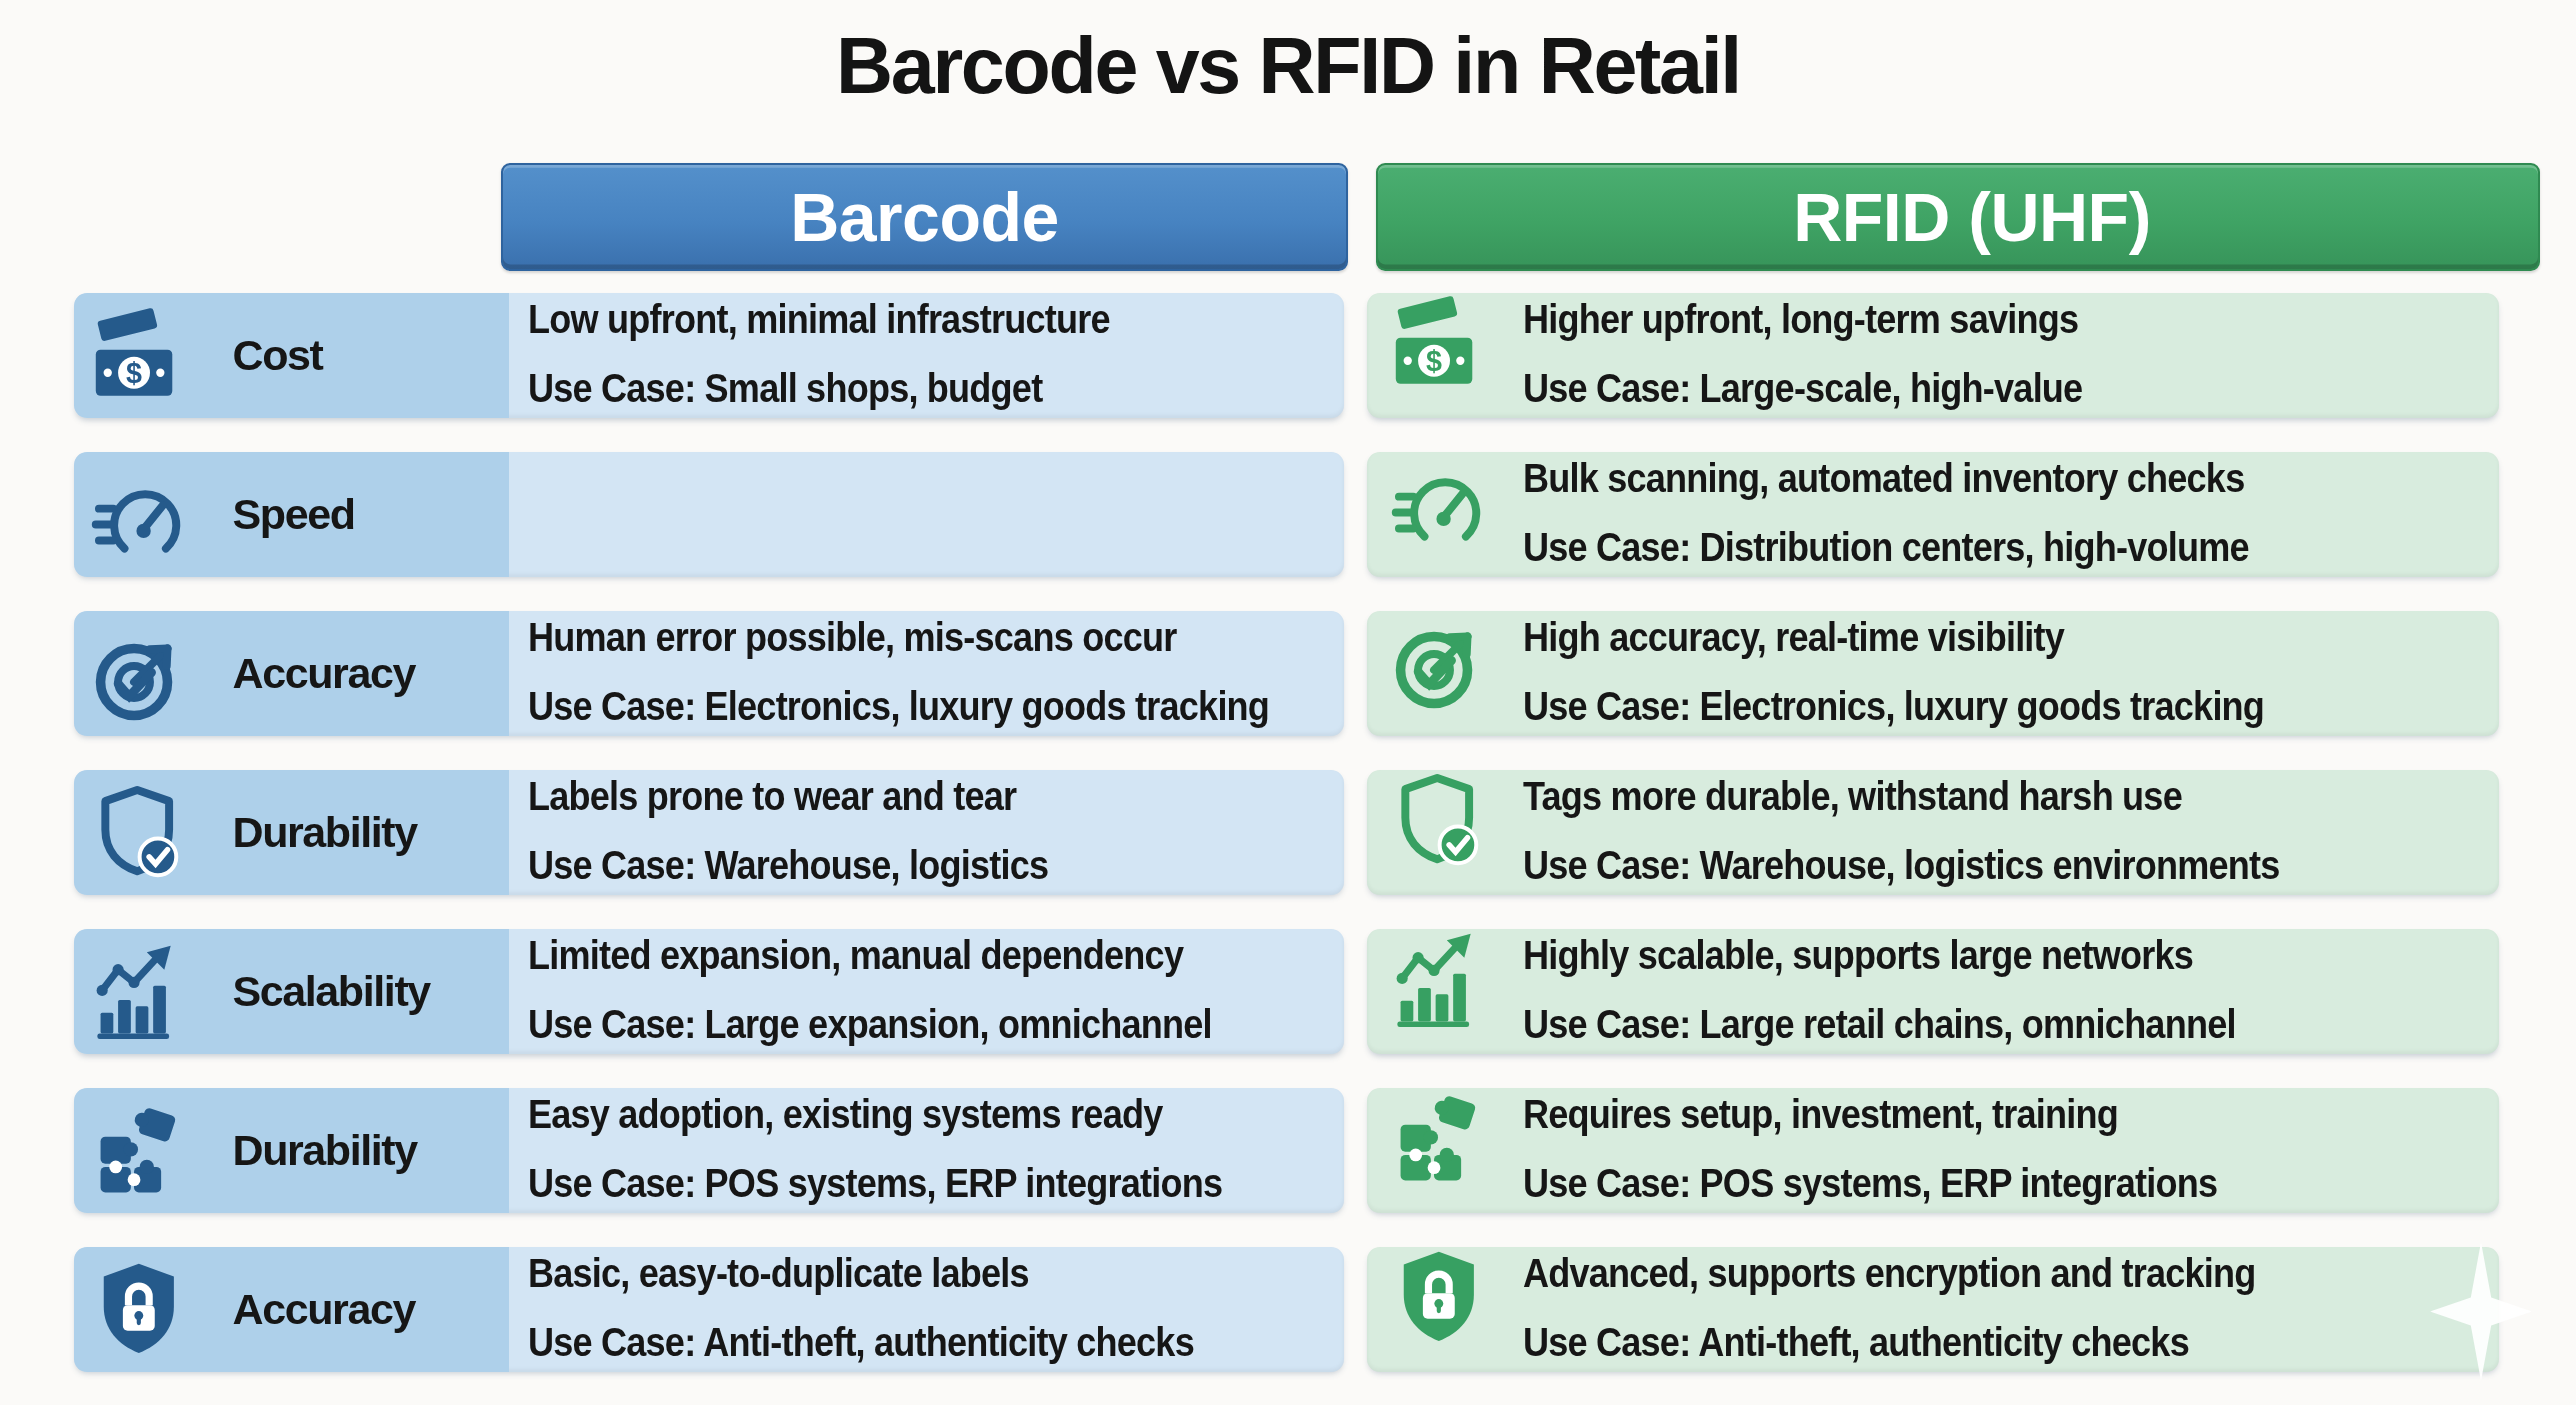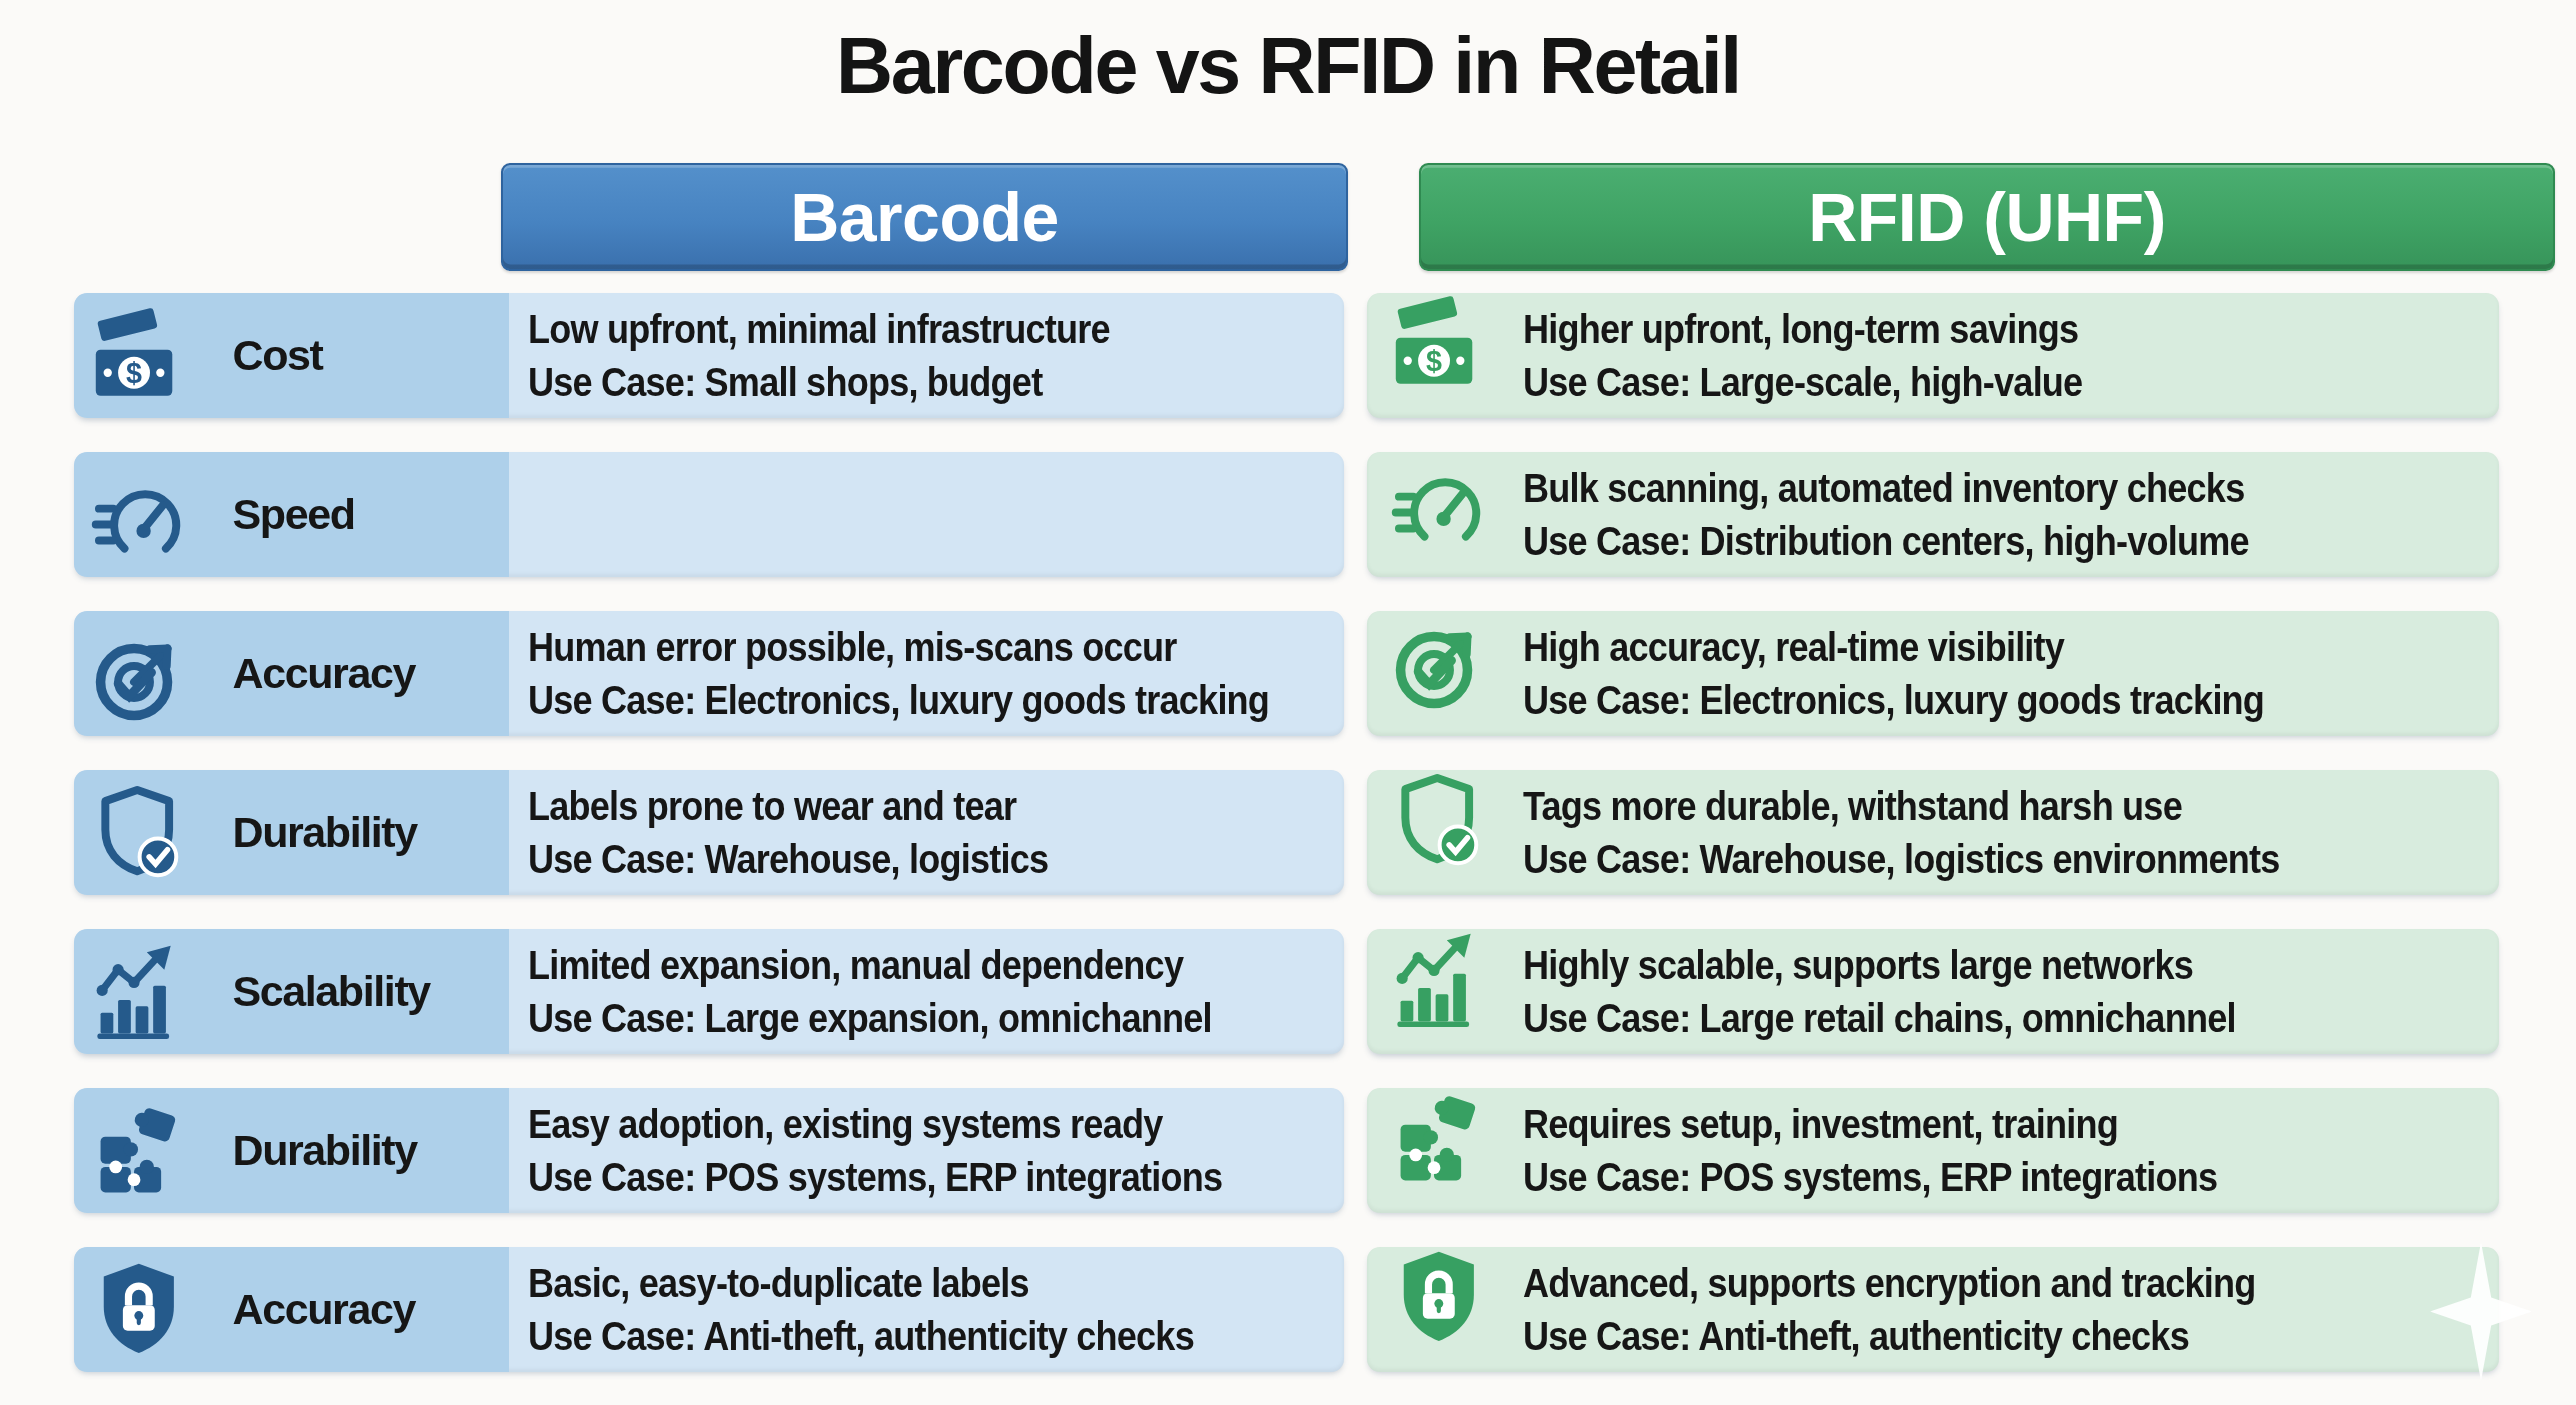--- a/index.html
+++ b/index.html
@@ -25,23 +25,24 @@
     color:var(--header-text,#fff);
     font-size:68px;font-weight:700;letter-spacing:-0.5px;
     box-shadow:inset 0 2.7px 0 rgba(255,255,255,.22), inset 0 -4.6px 0 rgba(0,0,0,.18), 0 1.8px 2.7px rgba(0,0,0,.15);
   }
   .col-header.barcode{
     left:501px;width:843px;
     background:linear-gradient(180deg,#5490cb 0%,var(--barcode-header-bg,#4783c1) 55%,#3a70ad 100%);
     border:2.7px solid var(--barcode-header-border,#2e639e);
   }
   .col-header.rfid{
-    left:1419px;width:1132px;
+    left:1376px;width:1132px;
     background:linear-gradient(180deg,#4bae71 0%,var(--rfid-header-bg,#3fa364) 55%,#37945a 100%);
     border:2.7px solid var(--rfid-header-border,#2f8a51);
+    padding-left:28px;
   }
 
   .rows{
     position:absolute;top:293px;left:0;width:100%;
     display:flex;flex-direction:column;row-gap:34px;
   }
   .row{position:relative;height:125px;}
 
   .cell{
     position:absolute;top:0;height:125px;border-radius:12.8px;
@@ -66,22 +67,23 @@
   .cell.rfid .icon-box{color:var(--rfid-icon,#37a062);margin-left:24px;}
 
   .feature-label{
     margin-left:40px;white-space:nowrap;
     font-size:43px;font-weight:800;letter-spacing:-1.4px;
     color:var(--row-text,#161616);
   }
 
   .desc{
     position:absolute;top:0;bottom:0;
-    display:flex;flex-direction:column;justify-content:center;
+    display:flex;flex-direction:column;
     color:var(--row-text,#161616);
+    gap:16px;
   }
   .cell.barcode .desc{left:454px;right:16.5px;}
   .cell.rfid .desc{left:156px;right:16.5px;}
   .desc .line{
     font-size:41px;font-weight:700;letter-spacing:-0.9px;line-height:53px;
     white-space:nowrap;
     transform:scaleX(.88);transform-origin:left center;
   }
 
   .sparkle{

